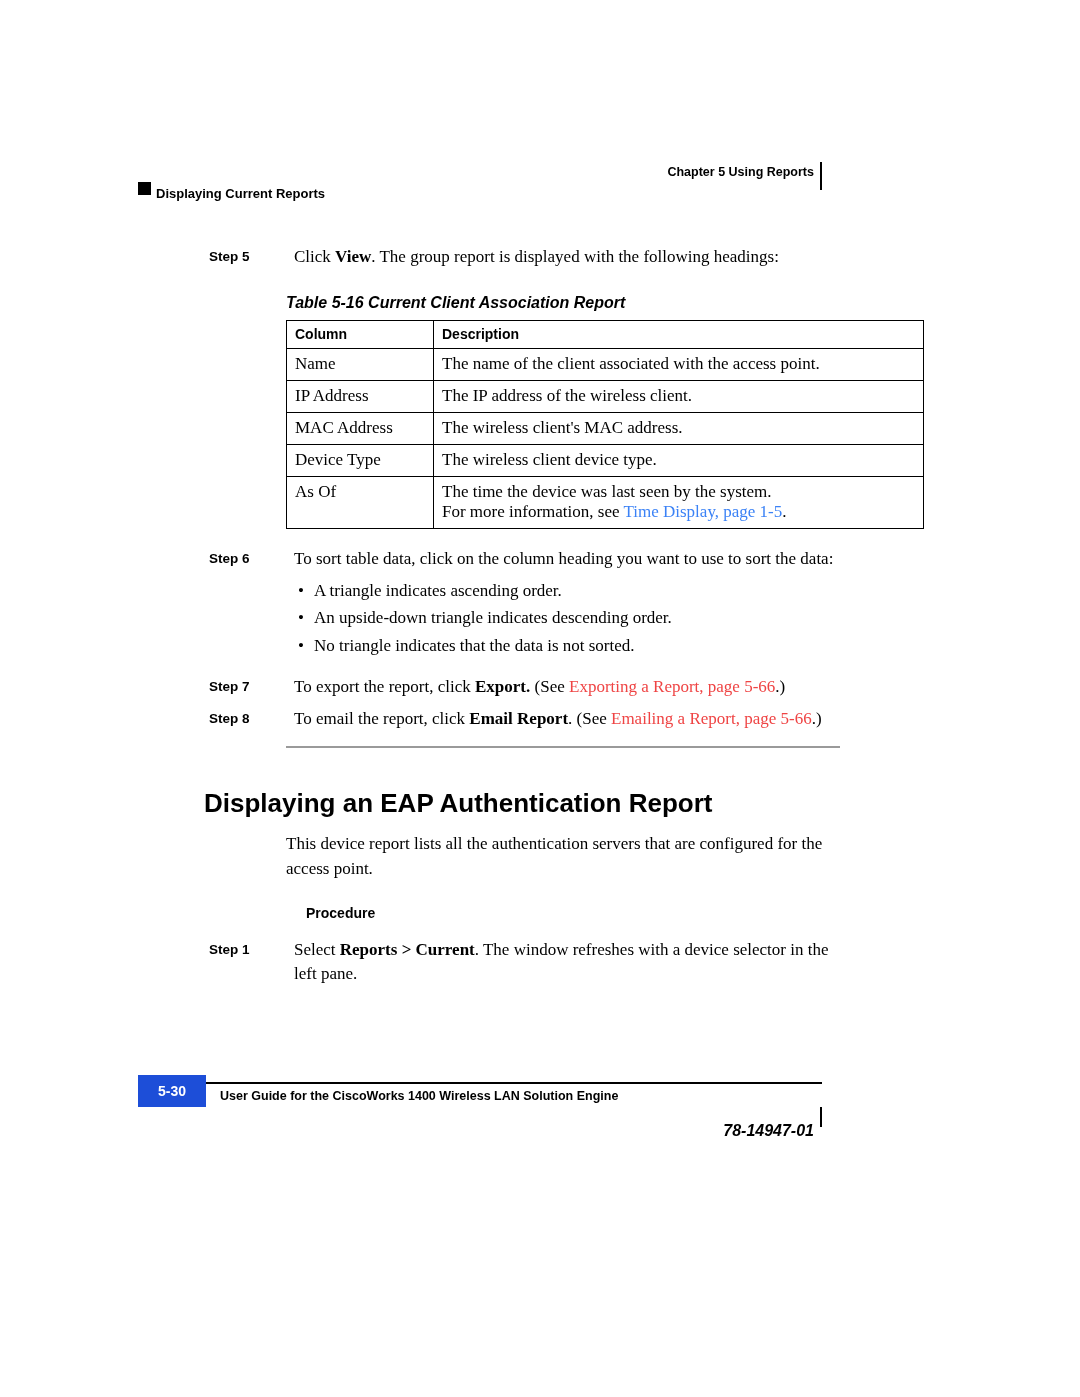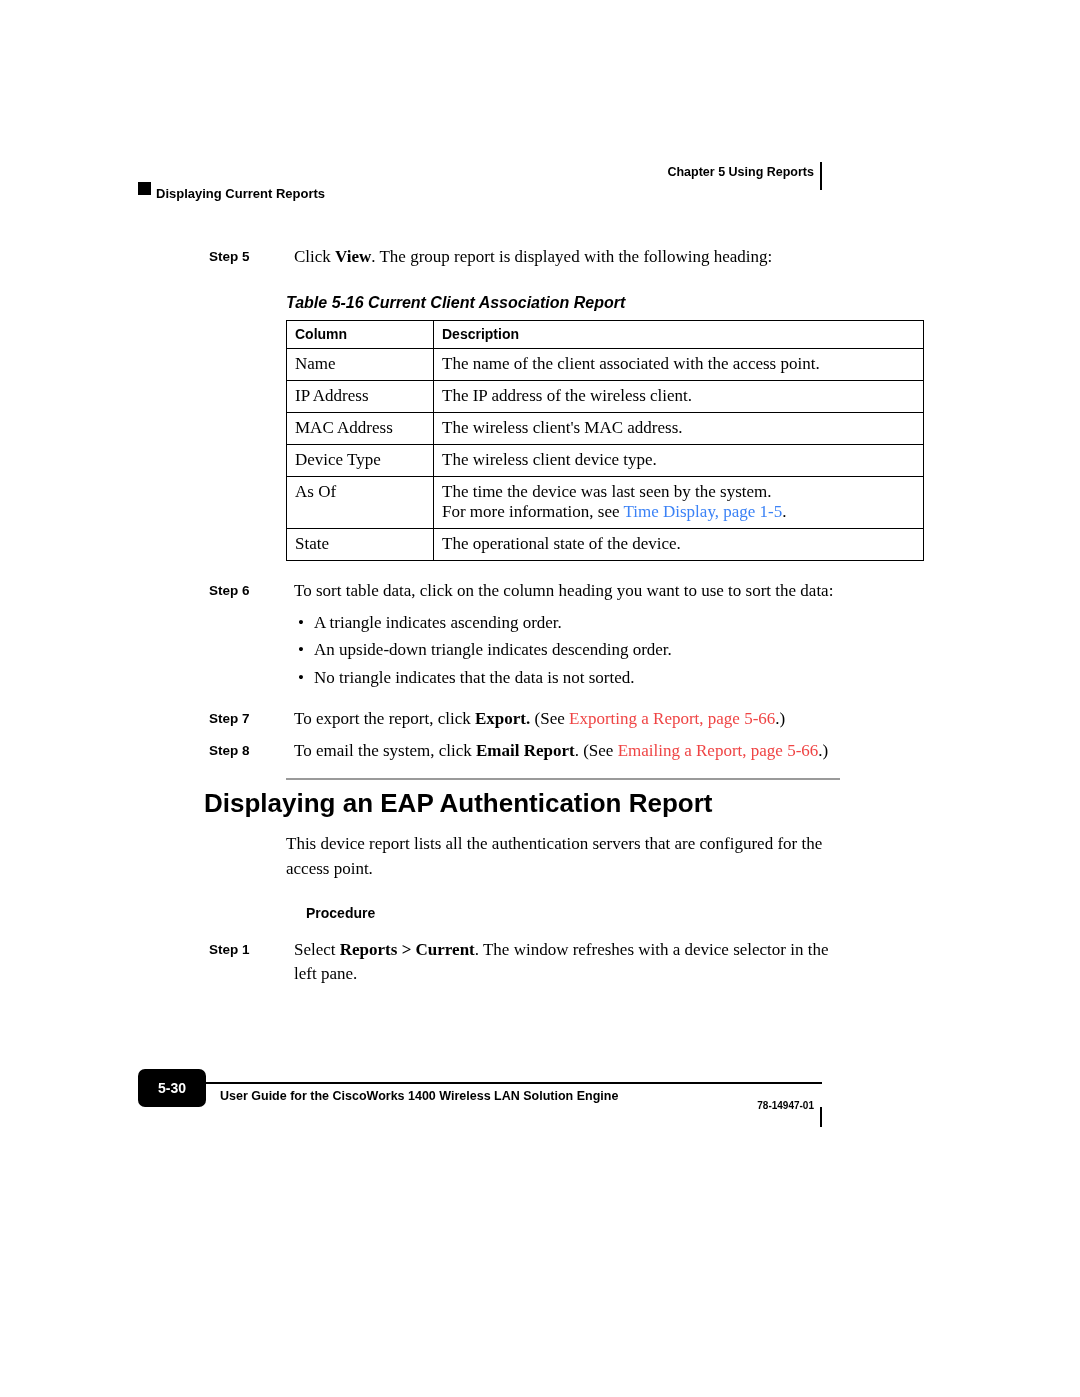--- a/index.html
+++ b/index.html
@@ -167,38 +167,38 @@
     left: 220px;
     font-family: Arial, Helvetica, sans-serif;
     font-size: 12.5px;
     font-weight: bold;
   }
   .foot-pagebox {
     position: absolute;
     bottom: 290px;
     left: 138px;
     min-width: 68px;
-    height: 38px;
-    background: #000000;
+    height: 32px;
+    background: #1d4ed8;
     color: #fff;
     font-family: Arial, Helvetica, sans-serif;
     font-size: 14px;
     font-weight: bold;
     display: flex;
     align-items: center;
     justify-content: center;
-    border-radius: 7px;
   }
   .foot-pubnum {
     position: absolute;
-    bottom: 286px;
+    bottom: 257px;
     right: 266px;
     font-family: Arial, Helvetica, sans-serif;
-    font-size: 10px;
-    font-weight: bold;
+    font-size: 16px;
+    font-weight: bold;
+    font-style: italic;
   }
   .foot-vbar-right {
     position: absolute;
     bottom: 270px;
     right: 258px;
     width: 2px;
     height: 20px;
     background: #000;
   }
 </style>
@@ -210,21 +210,21 @@
   <div class="hdr-chapter">Chapter 5      Using Reports</div>
   <div class="hdr-vbar-right"></div>
   <div class="hdr-section">Displaying Current Reports</div>
   <div class="hdr-sq"></div>
 
   <div class="content">
 
     <div class="step-row">
       <div class="step-label">Step 5</div>
       <div class="step-body">
-        <span>Click </span><strong>View</strong><span>. The group report is displayed with the following heading:</span>
+        <span>Click </span><strong>View</strong><span>. The group report is displayed with the following headings:</span>
       </div>
     </div>
 
     <div class="table-caption">Table 5-16    Current Client Association Report</div>
 
     <div class="tbl-wrap">
       <table class="repcol">
         <thead>
           <tr>
             <th>Column</th>
@@ -250,24 +250,20 @@
           </tr>
           <tr>
             <td class="col0">As Of</td>
             <td>
               <div>The time the device was last seen by the system.</div>
               <div>
                 <span>For more information, see </span><span class="link">Time Display, page 1-5</span><span>.</span>
               </div>
             </td>
           </tr>
-          <tr>
-            <td class="col0">State</td>
-            <td>The operational state of the device.</td>
-          </tr>
         </tbody>
       </table>
     </div>
 
     <div class="step-row" style="margin-top:18px">
       <div class="step-label">Step 6</div>
       <div class="step-body">
         <div>To sort table data, click on the column heading you want to use to sort the data:</div>
         <ul class="bullets">
           <li>A triangle indicates ascending order.</li>
@@ -280,21 +276,21 @@
     <div class="step-row">
       <div class="step-label">Step 7</div>
       <div class="step-body">
         <span>To export the report, click </span><strong>Export.</strong><span> (See </span><span class="link">Exporting a Report, page 5-66</span><span>.)</span>
       </div>
     </div>
 
     <div class="step-row">
       <div class="step-label">Step 8</div>
       <div class="step-body">
-        <span>To email the system, click </span><strong>Email Report</strong><span>. (See </span><span class="link">Emailing a Report, page 5-66</span><span>.)</span>
+        <span>To email the report, click </span><strong>Email Report</strong><span>. (See </span><span class="link">Emailing a Report, page 5-66</span><span>.)</span>
       </div>
     </div>
 
     <div class="sect-rule"></div>
   </div>
 
   <h2 class="eap">Displaying an EAP Authentication Report</h2>
 
   <div class="body2">
     <div>This device report lists all the authentication servers that are configured for the access point.</div>

